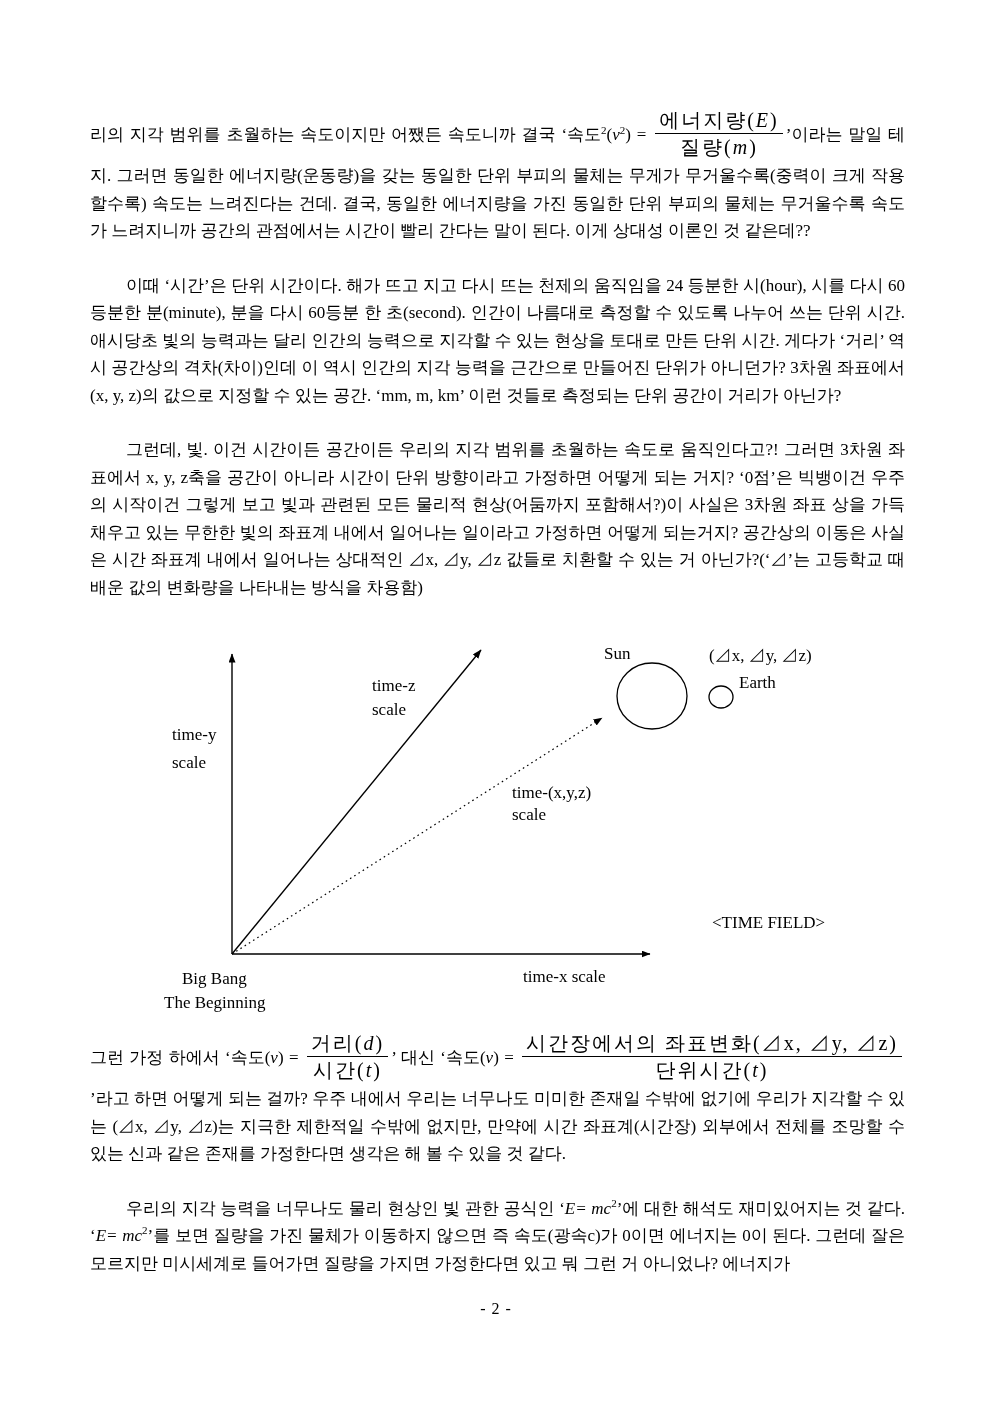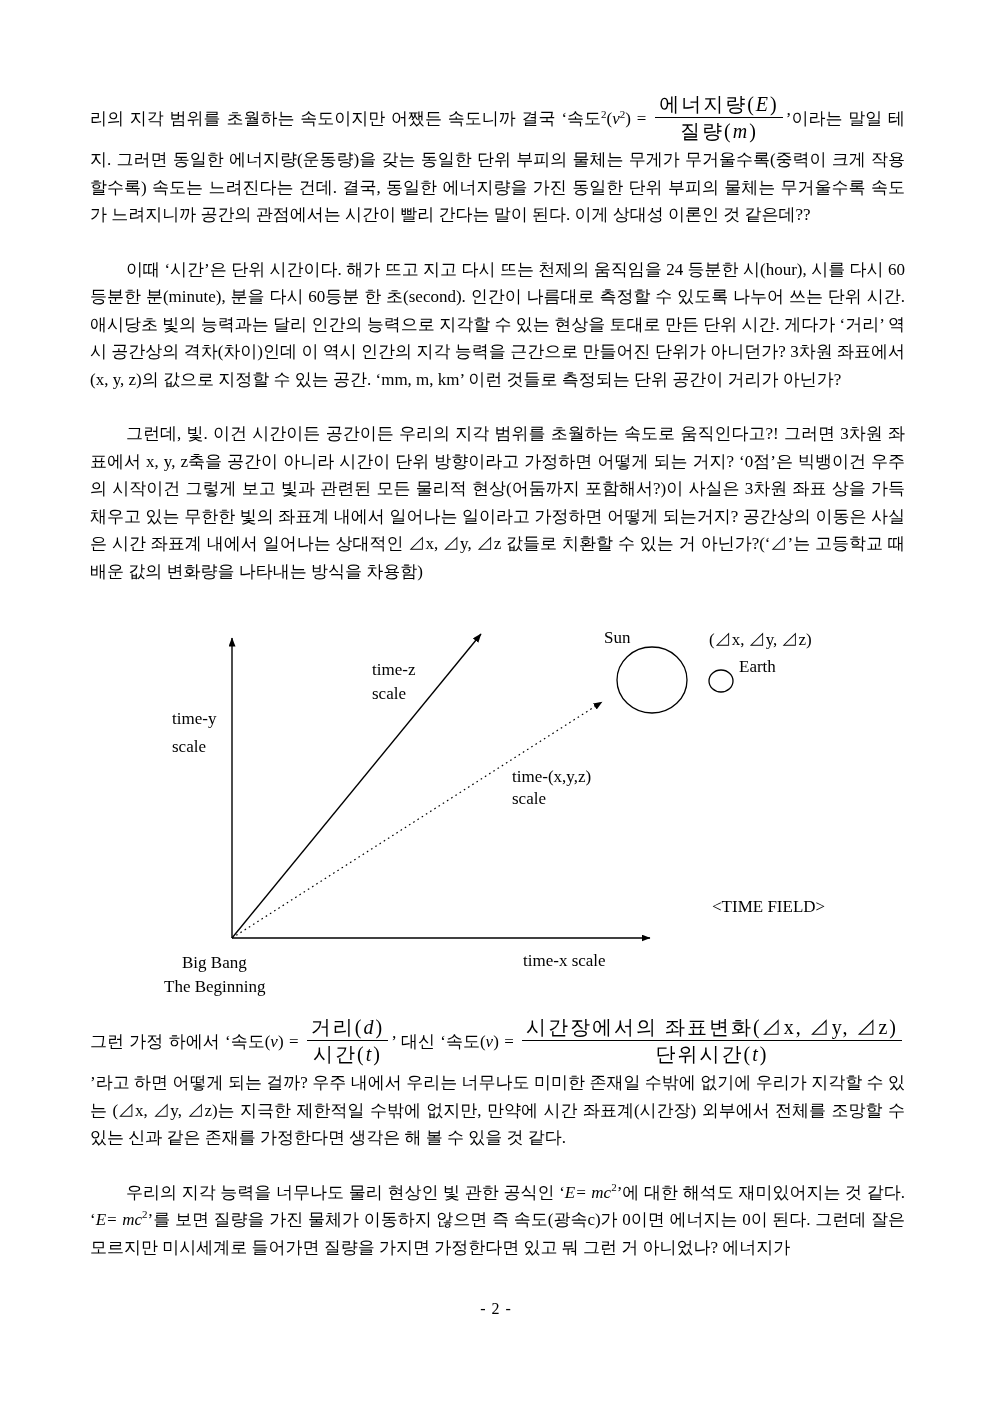--- a/index.html
+++ b/index.html
@@ -13,21 +13,21 @@
     height: 1403px;
     background: #ffffff;
     color: #000000;
     font-family: "Liberation Serif", "DejaVu Serif", serif;
     font-size: 17px;
     overflow: hidden;
   }
   .content {
     position: absolute;
     left: 90px;
-    top: 95px;
+    top: 111px;
     width: 815px;
   }
   p.para {
     margin: 0 0 27px 0;
     line-height: 27.5px;
     text-align: justify;
     word-break: break-all;
   }
   p.ind { text-indent: 36px; }
   sup.msup {

